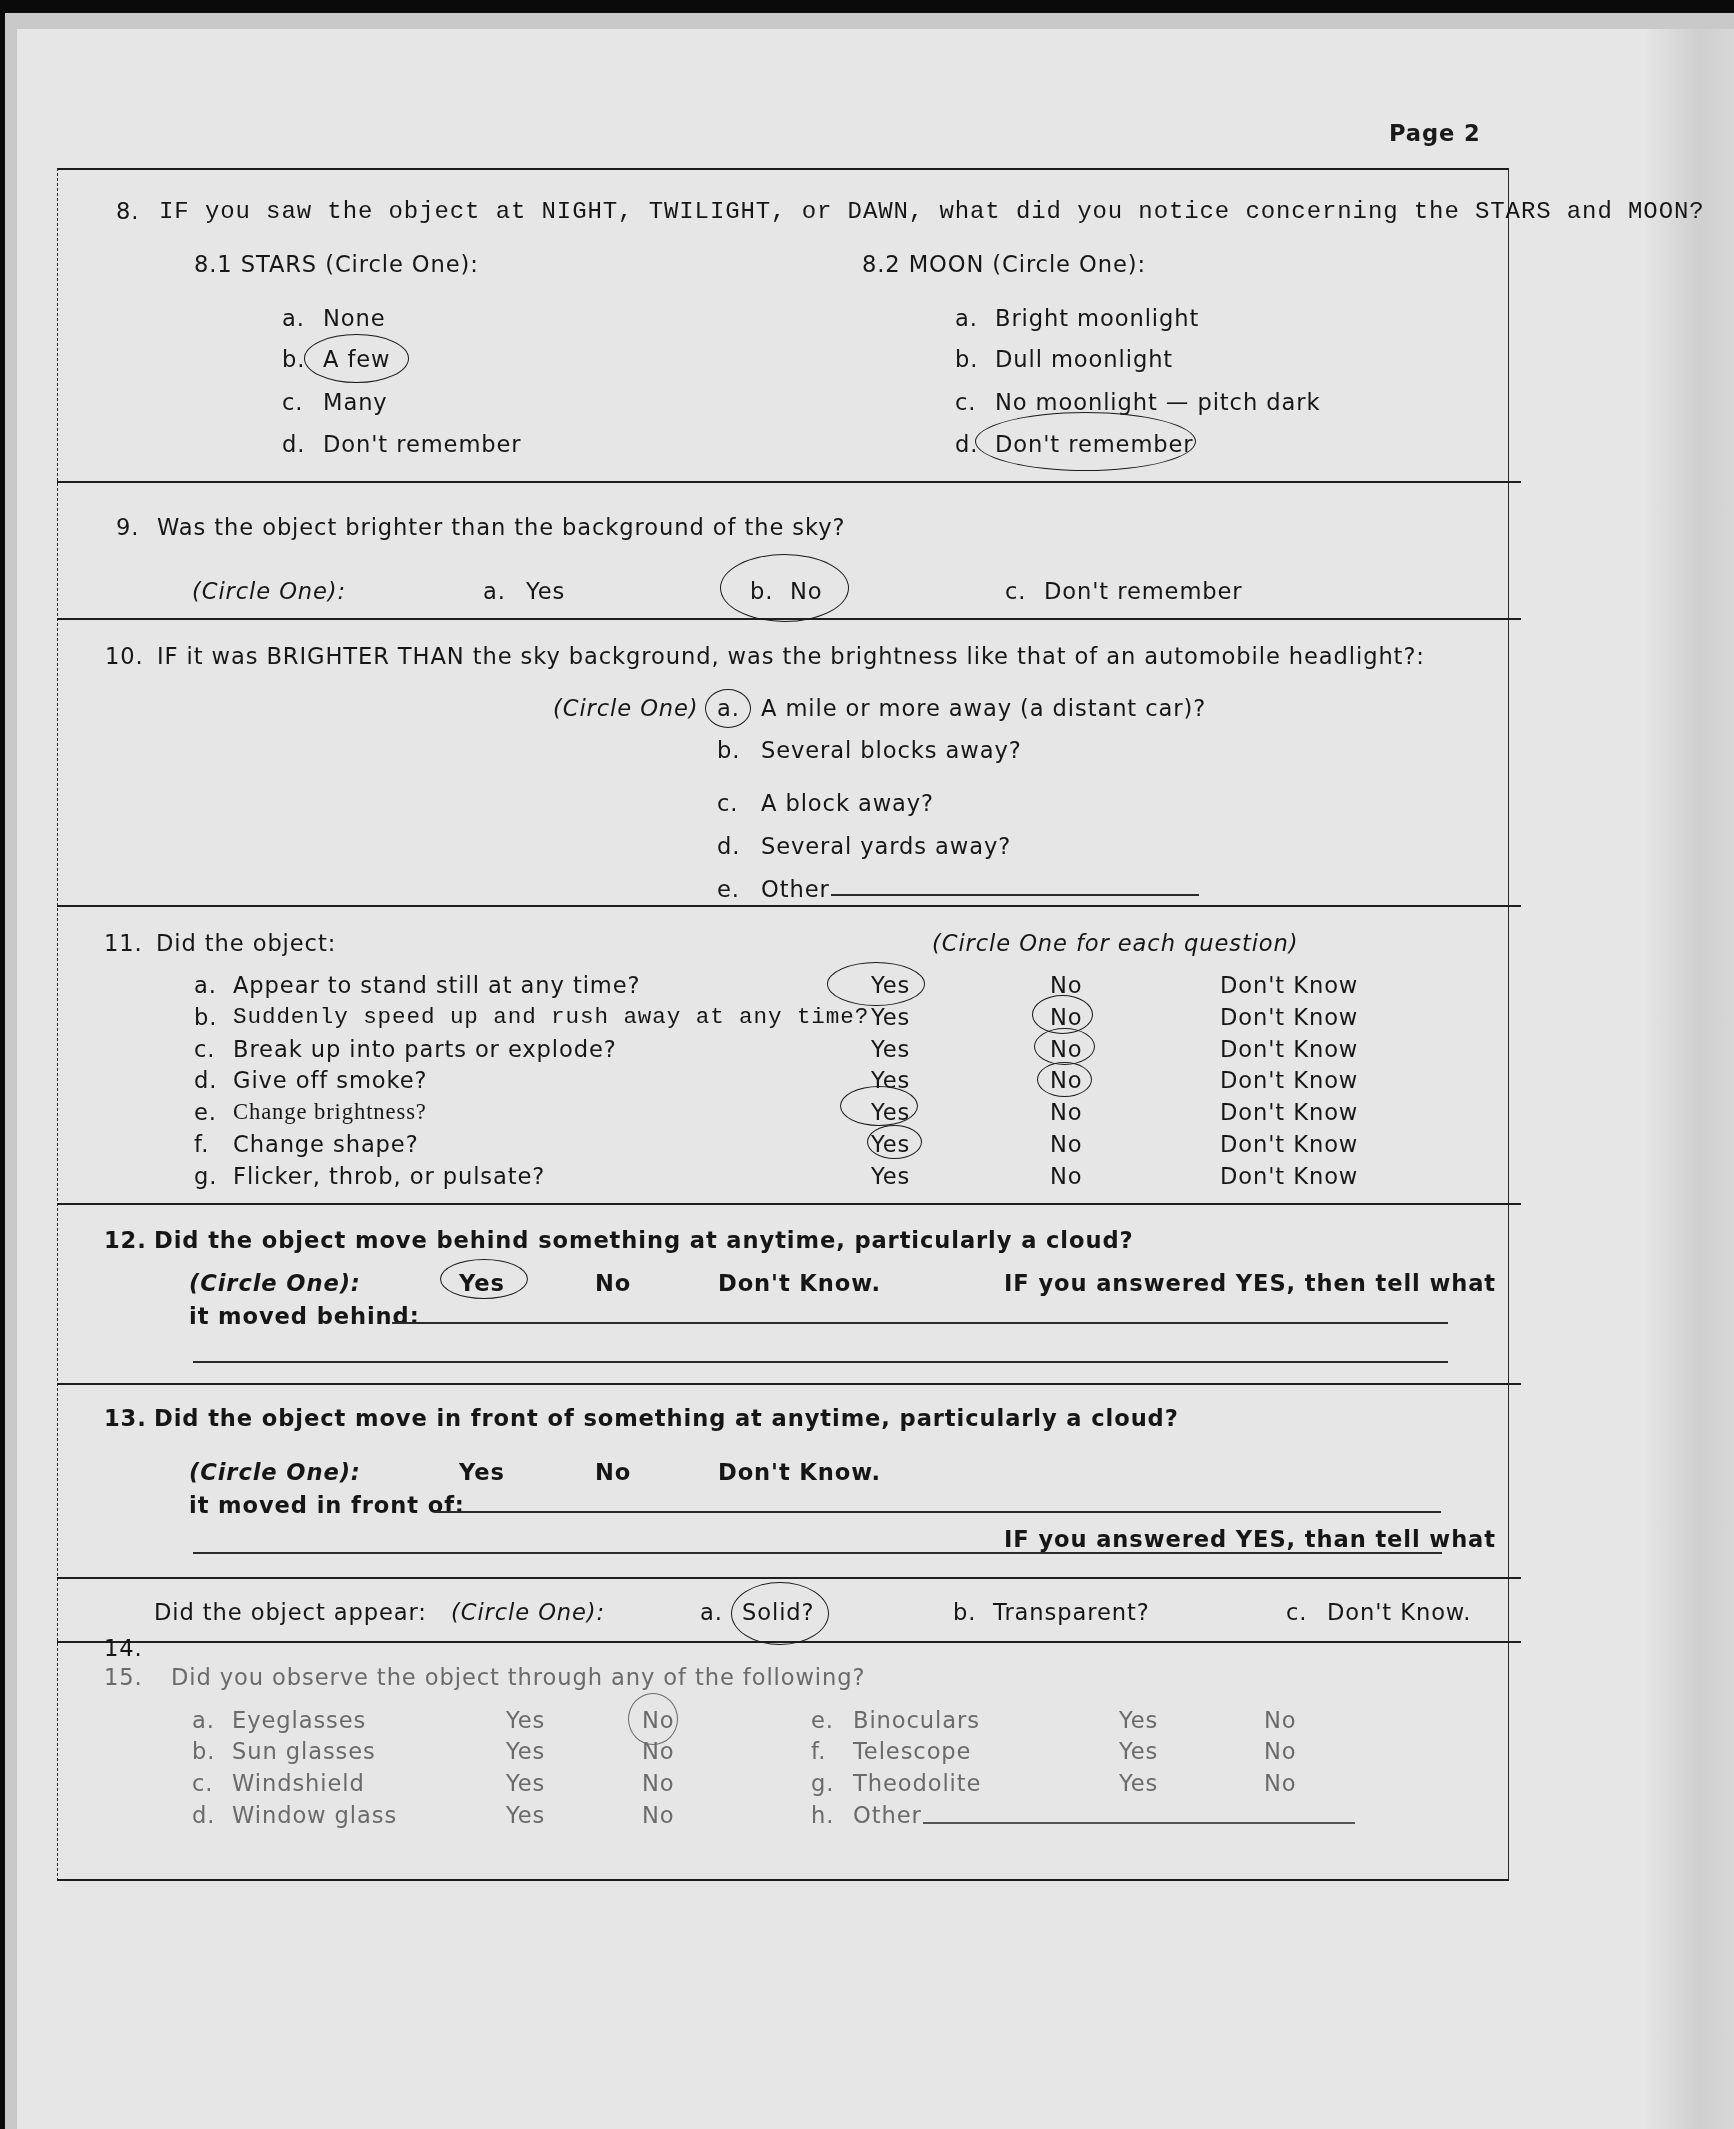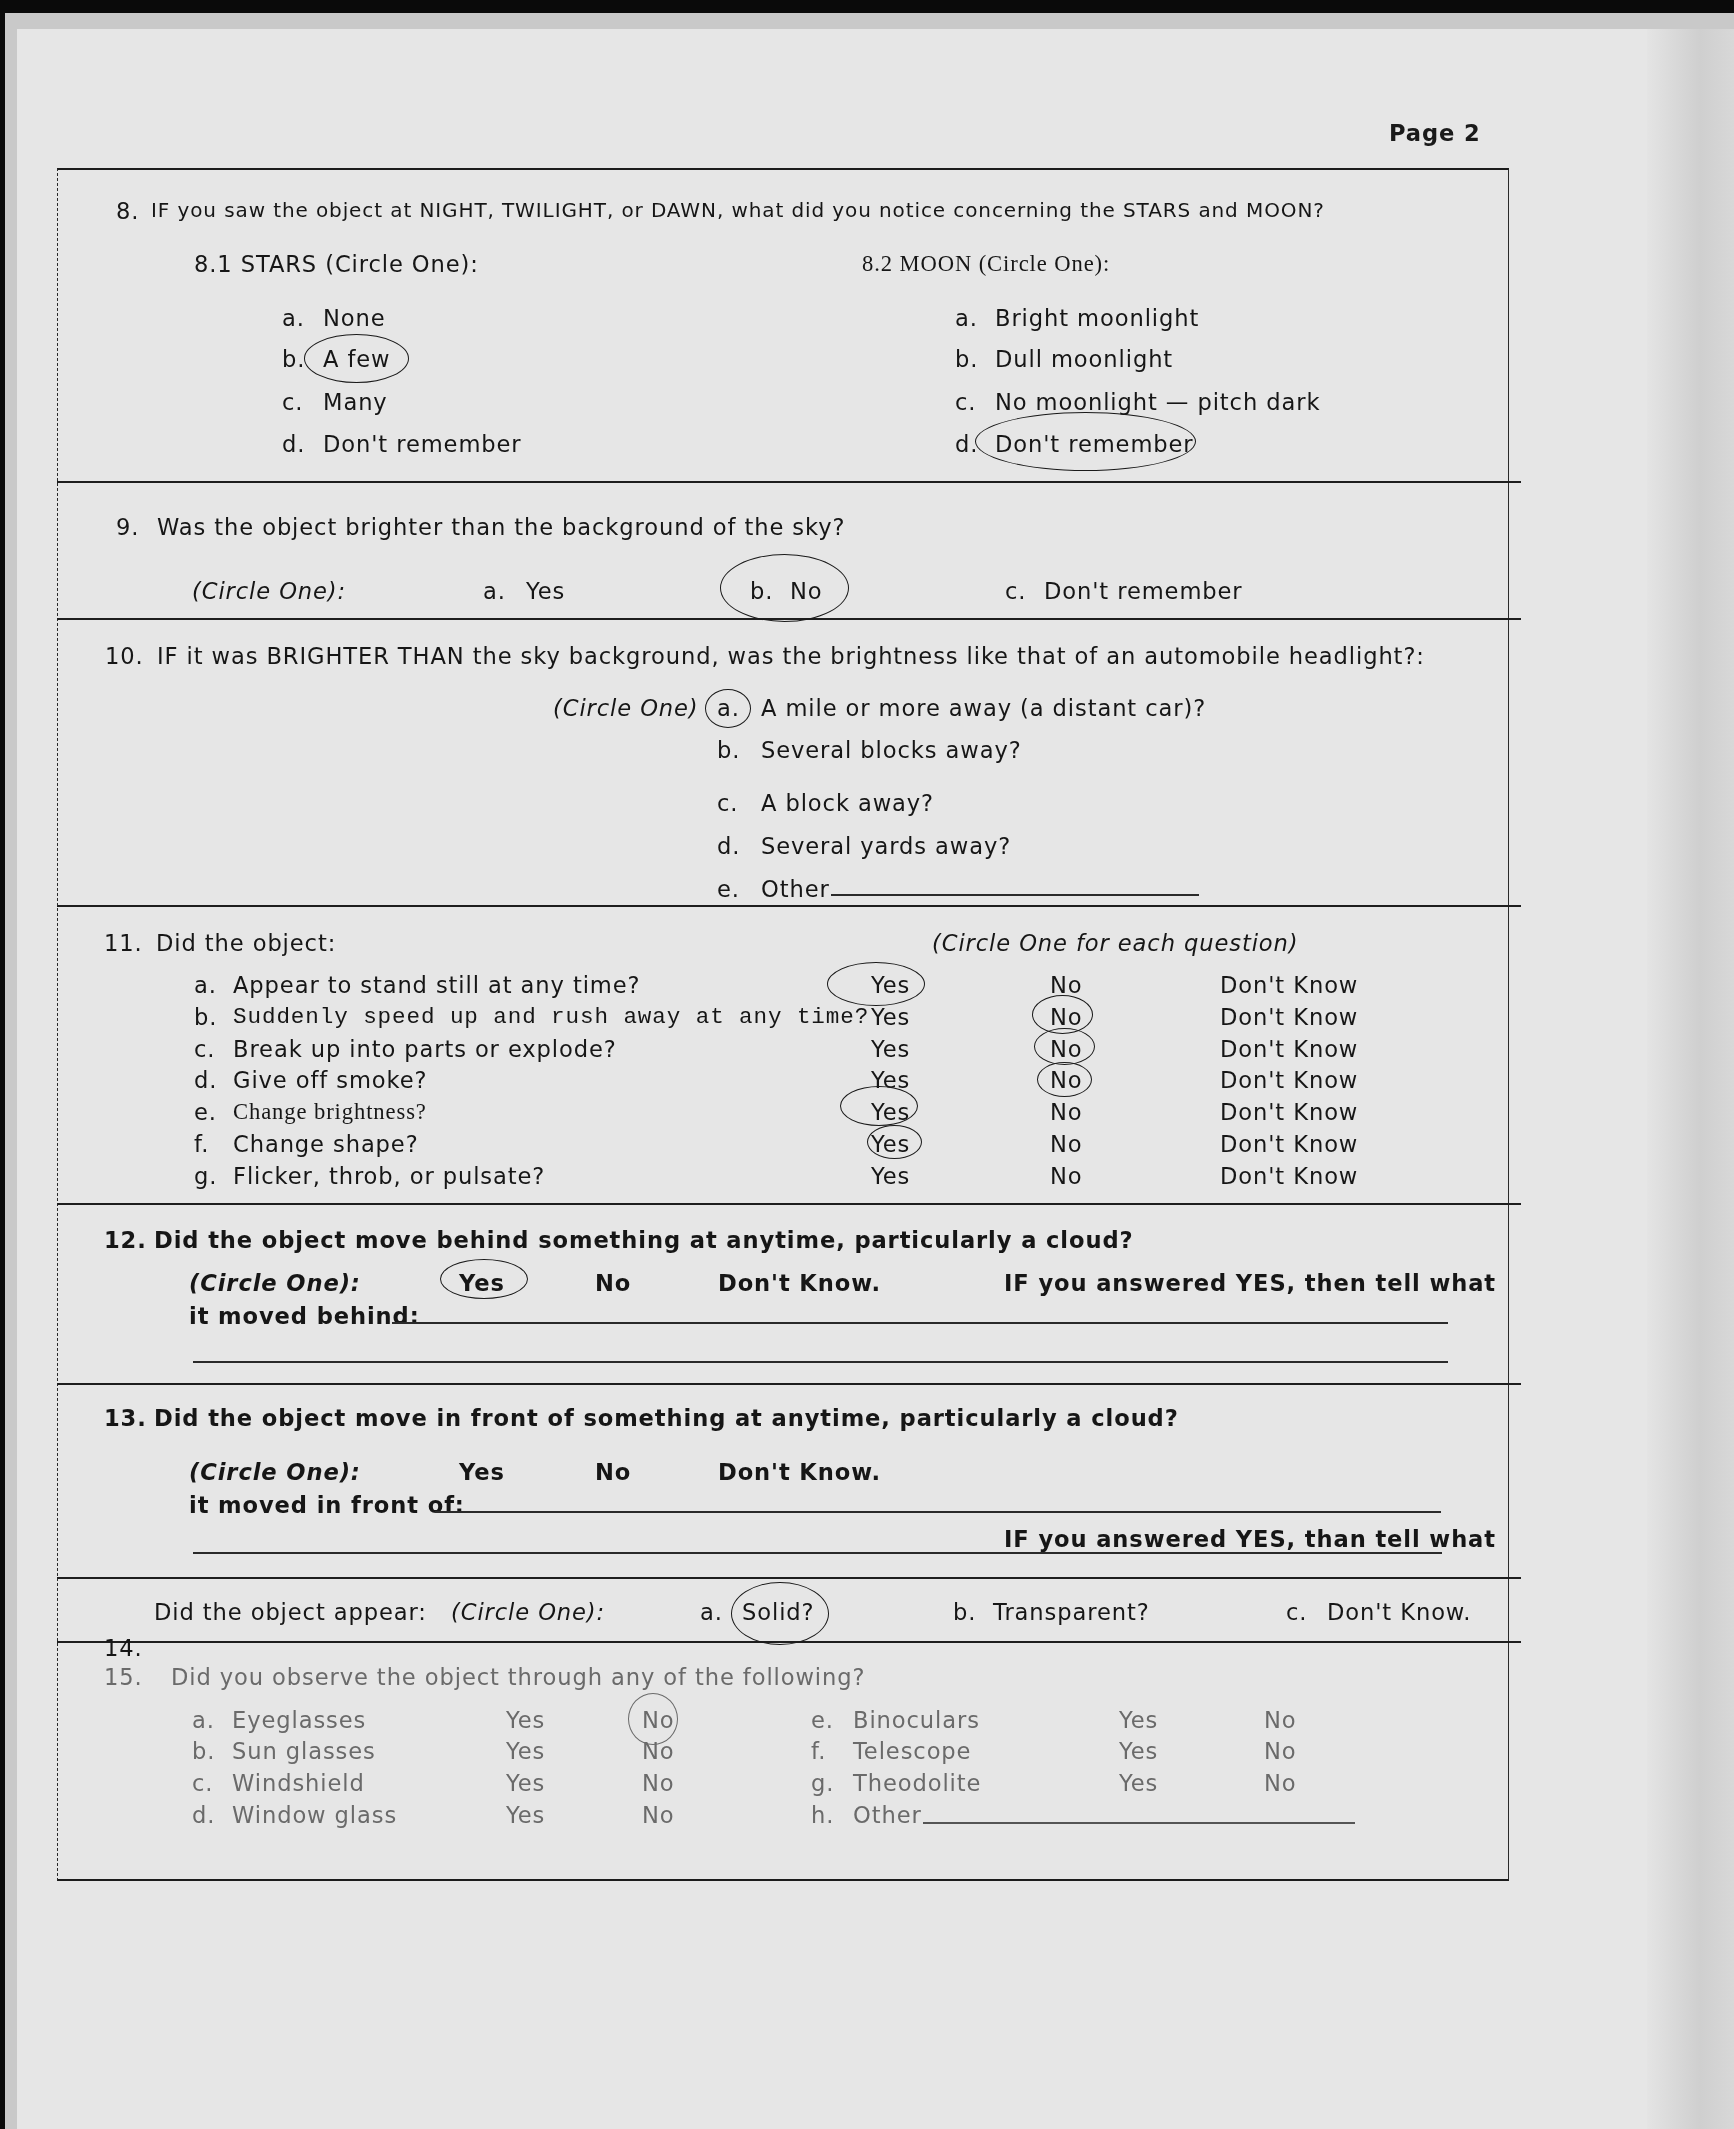--- a/index.html
+++ b/index.html
@@ -62,36 +62,36 @@
 <div class="divider" style="top:481px;"></div>
 <div class="divider" style="top:618px;"></div>
 <div class="divider" style="top:905px;"></div>
 <div class="divider" style="top:1203px;"></div>
 <div class="divider" style="top:1383px;"></div>
 <div class="divider" style="top:1577px;"></div>
 <div class="divider" style="top:1641px;"></div>
 
 <section>
   <div class="t" style="left:116px; top:198px;">8.</div>
-  <div class="t" style="left:151px; top:198px; font-size:20px;">IF you saw the object at NIGHT, TWILIGHT, or DAWN, what did you notice concerning the STARS and MOON?</div>
+  <div class="t" style="left:159px; top:198px; font-size:24px;font-family:Liberation Mono, monospace;">IF you saw the object at NIGHT, TWILIGHT, or DAWN, what did you notice concerning the STARS and MOON?</div>
 
   <div class="t" style="left:194px; top:251px;">8.1  STARS (Circle One):</div>
   <div>
     <div class="t" style="left:282px; top:305px;">a.</div>
     <div class="t" style="left:323px; top:305px;">None</div>
     <div class="t" style="left:282px; top:346px;">b.</div>
     <div class="t" style="left:323px; top:346px;">A few</div>
     <div class="circle" style="left:304px; top:334px; width:105px; height:49px;"></div>
     <div class="t" style="left:282px; top:389px;">c.</div>
     <div class="t" style="left:323px; top:389px;">Many</div>
     <div class="t" style="left:282px; top:431px;">d.</div>
     <div class="t" style="left:323px; top:431px;">Don't remember</div>
   </div>
 
-  <div class="t" style="left:862px; top:251px;font-family:Liberation Serif, serif;">8.2  MOON (Circle One):</div>
+  <div class="t" style="left:862px; top:251px;">8.2  MOON (Circle One):</div>
   <div>
     <div class="t" style="left:955px; top:305px;">a.</div>
     <div class="t" style="left:995px; top:305px;">Bright moonlight</div>
     <div class="t" style="left:955px; top:346px;">b.</div>
     <div class="t" style="left:995px; top:346px;">Dull moonlight</div>
     <div class="t" style="left:955px; top:389px;">c.</div>
     <div class="t" style="left:995px; top:389px;">No moonlight — pitch dark</div>
     <div class="t" style="left:955px; top:431px;">d.</div>
     <div class="t" style="left:995px; top:431px;">Don't remember</div>
     <div class="circle" style="left:975px; top:412px; width:221px; height:59px;"></div>

